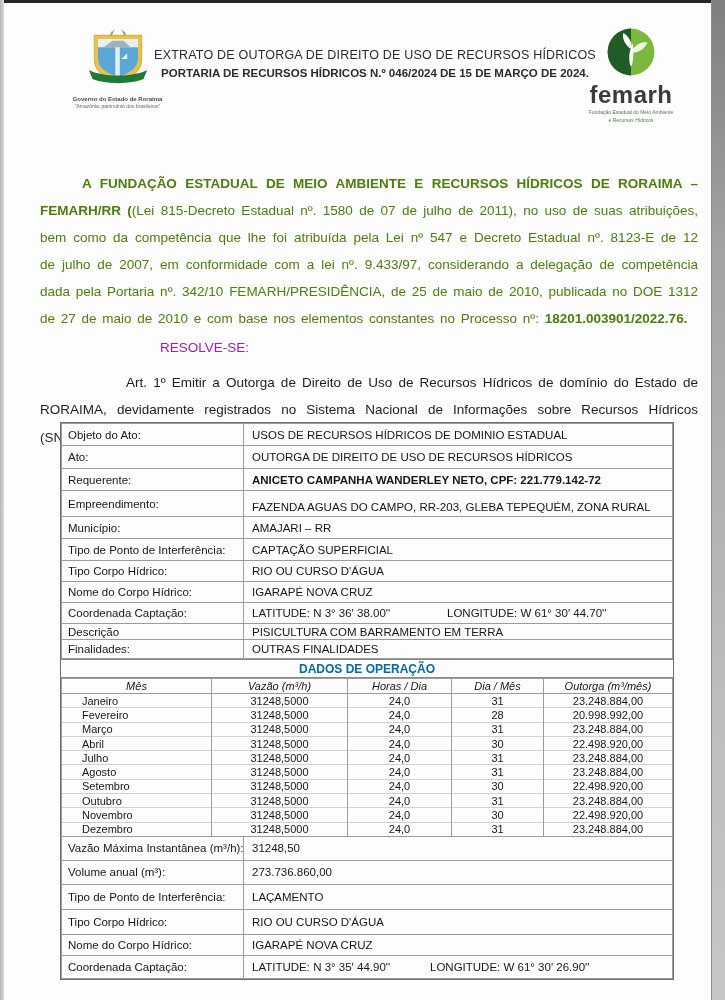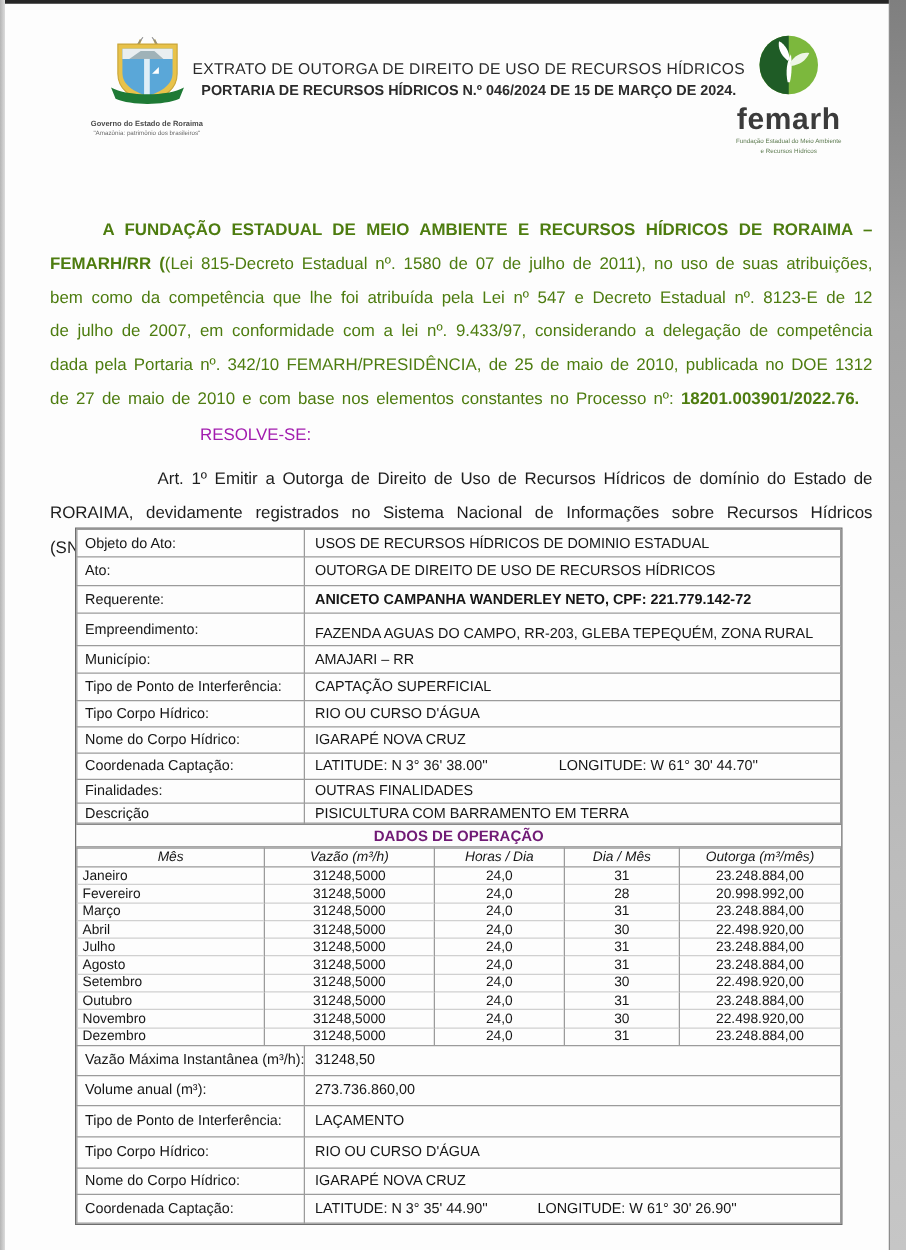--- a/index.html
+++ b/index.html
@@ -40,24 +40,24 @@
   table{border-collapse:collapse;width:100%;table-layout:fixed;}
   td{border:1px solid #9b9b9b;color:#161616;overflow:hidden;white-space:nowrap;}
   .info td{font-size:11.5px;vertical-align:middle;}
   .info .lbl{padding-left:6px;}
   .info .val{padding-left:8px;}
   .info .bold-val{font-weight:bold;}
   .coord-lat{display:inline-block;width:195px;}
   .coord-lat2{display:inline-block;width:178px;}
   .dados-bar{height:17px;font-size:12px;font-weight:bold;text-align:center;
     border-top:1px solid #8a8a8a;border-bottom:1px solid #8a8a8a;
-    display:flex;align-items:center;justify-content:center;color:#701a75;}
+    display:flex;align-items:center;justify-content:center;color:#0369a1;}
   .op td{font-size:11px;height:13.3px;padding:0;}
   .op thead td{text-align:center;height:14px;font-style:italic;}
-  .op .c-mes{text-align:left;padding-left:4px;border-top:1px solid #d0d0d0;border-bottom:none;}
+  .op .c-mes{text-align:left;padding-left:20px;border-top:1px solid #d0d0d0;border-bottom:none;}
   .op .c-num{text-align:center;border-top:1px solid #d0d0d0;border-bottom:none;}
   .op thead .c-mes,.op thead .c-num{border-top:1px solid #9b9b9b;border-bottom:1px solid #9b9b9b;}
   .bot td{font-size:11.5px;vertical-align:middle;}
   .bot .lbl{padding-left:6px;}
   .bot .val{padding-left:8px;}
 </style>
 </head>
 <body>
 
 <div class="scan">
@@ -141,27 +141,27 @@
         <td class="val">RIO OU CURSO D'ÁGUA</td>
       </tr>
       <tr style="height:21px">
         <td class="lbl">Nome do Corpo Hídrico:</td>
         <td class="val">IGARAPÉ NOVA CRUZ</td>
       </tr>
       <tr style="height:21px">
         <td class="lbl">Coordenada Captação:</td>
         <td class="val"><span class="coord-lat">LATITUDE: N 3° 36' 38.00''</span><span>LONGITUDE: W 61° 30' 44.70''</span></td>
       </tr>
+      <tr style="height:16px">
+        <td class="lbl">Descrição</td>
+        <td class="val">PISICULTURA COM BARRAMENTO EM TERRA</td>
+      </tr>
       <tr style="height:19px">
         <td class="lbl">Finalidades:</td>
         <td class="val">OUTRAS FINALIDADES</td>
-      </tr>
-      <tr style="height:16px">
-        <td class="lbl">Descrição</td>
-        <td class="val">PISICULTURA COM BARRAMENTO EM TERRA</td>
       </tr>
     </tbody>
       </table>
 
     <div class="dados-bar">DADOS DE OPERAÇÃO</div>
 
     <table class="op">
       <colgroup>
           <col style="width:150px">
           <col style="width:136px">

